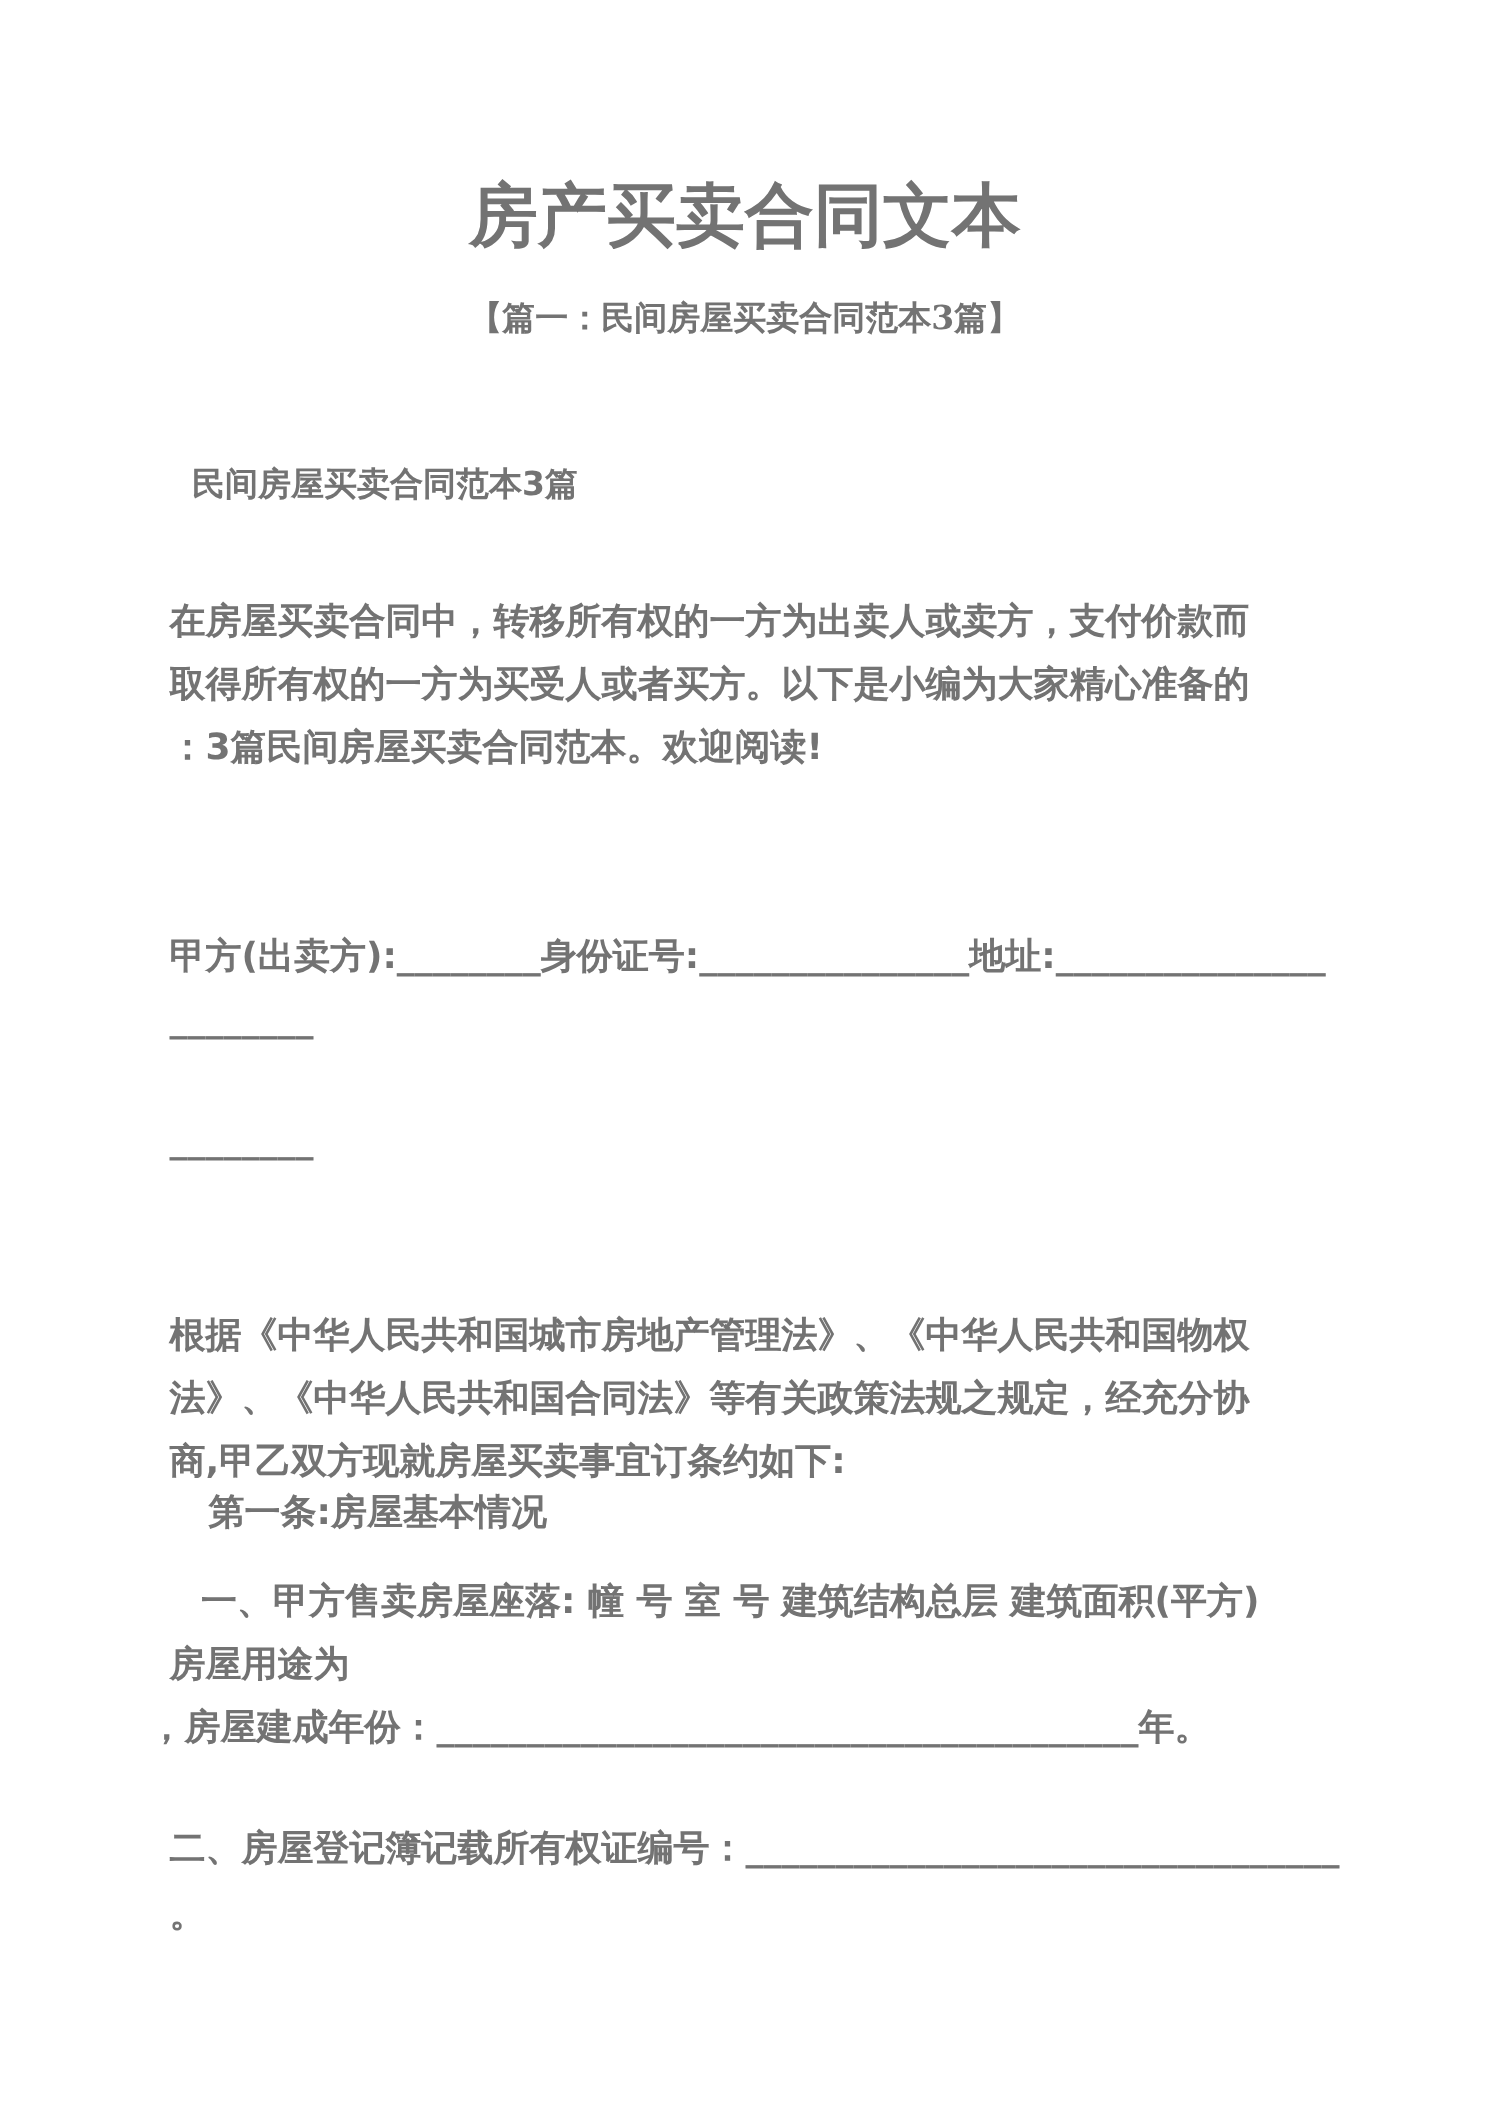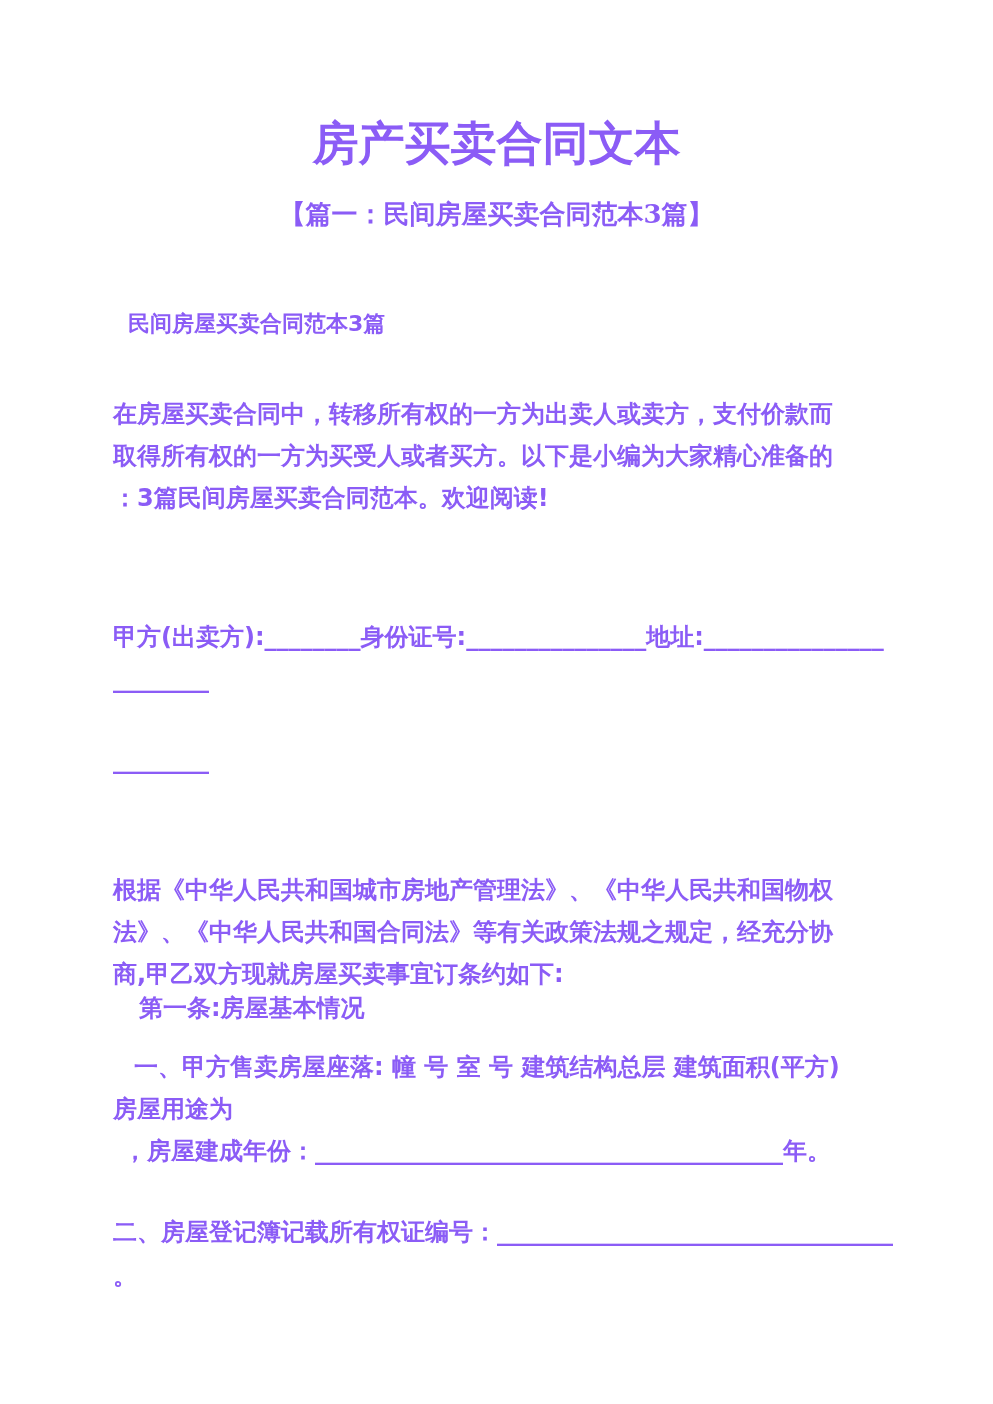--- a/index.html
+++ b/index.html
@@ -1,37 +1,37 @@
 <!DOCTYPE html>
 <html><head>
 <meta charset="utf-8">
 <style>
   html, body { margin: 0; padding: 0; background: #ffffff; }
   .page {
     position: relative;
     width: 993px;
     height: 1404px;
     background: #ffffff;
-    color: #8b5cf6;
+    color: #737373;
     overflow: hidden;
     font-family: "DejaVu Sans", "Liberation Sans", sans-serif;
   }
   .abs { position: absolute; }
   .doc-title {
     top: 117px; left: 0; width: 993px;
     text-align: center;
     font-family: "DejaVu Serif", "Liberation Serif", serif;
     font-size: 46px; font-weight: 700; line-height: 1.15;
     white-space: nowrap;
   }
   .doc-subtitle {
     top: 199px; left: 0; width: 993px;
     text-align: center;
     font-family: "DejaVu Serif", "Liberation Serif", serif;
-    font-size: 26px; font-weight: 700; line-height: 1.2;
+    font-size: 22px; font-weight: 700; line-height: 1.2;
     white-space: nowrap;
   }
   .heading {
     font-size: 22px; font-weight: 700; line-height: 42px;
     white-space: nowrap;
   }
   .bodyline, .bodypara > div {
     font-size: 24px; font-weight: 600; line-height: 42px;
     white-space: nowrap;
   }
@@ -76,21 +76,21 @@
     <div>法》、《中华人民共和国合同法》等有关政策法规之规定，经充分协</div>
     <div>商,甲乙双方现就房屋买卖事宜订条约如下:</div>
   </div>
 
   <div class="abs bodyline" style="top:987px; left:139px;">第一条:房屋基本情况</div>
 
   <div class="abs bodyline" style="top:1046px; left:134px;">一、甲方售卖房屋座落: 幢 号 室 号 建筑结构总层 建筑面积(平方)</div>
 
   <div class="abs bodyline" style="top:1088px; left:113px;">房屋用途为</div>
 
-  <div class="abs bodyline" style="top:1130px; left:123px;">
+  <div class="abs bodyline" style="top:1130px; left:99px;">
     <span>，房屋建成年份：</span><span class="blank">_______________________________________</span><span>年。</span>
   </div>
 
   <div class="abs bodyline" style="top:1211px; left:113px;">
     <span>二、房屋登记簿记载所有权证编号：</span><span class="blank">_________________________________</span>
   </div>
 
   <div class="abs bodyline" style="top:1255px; left:113px;">。</div>
 
 </div>

